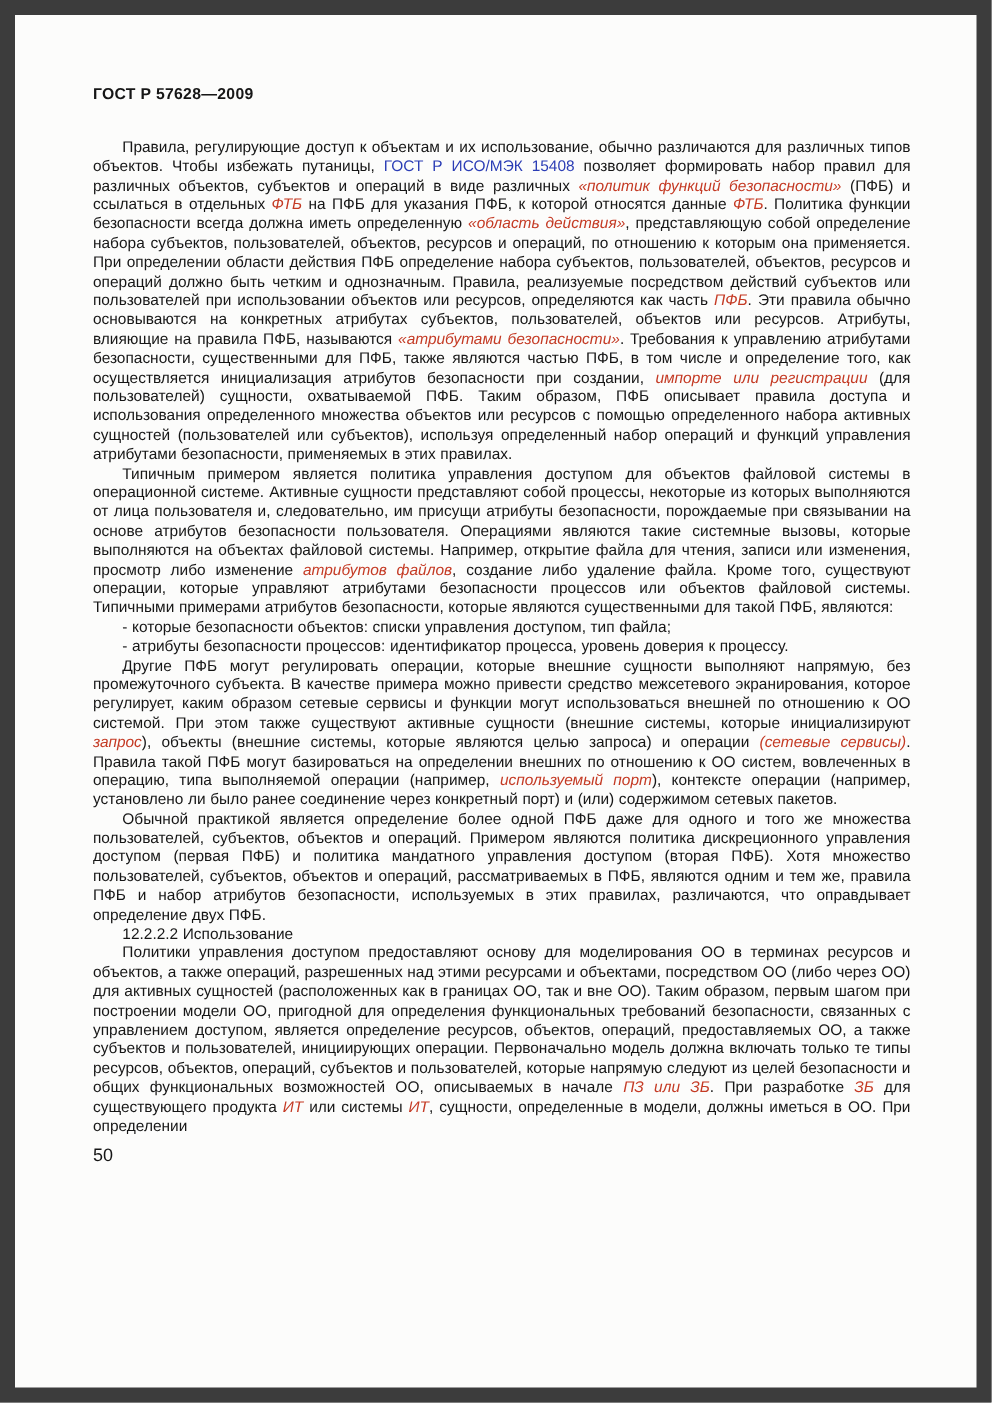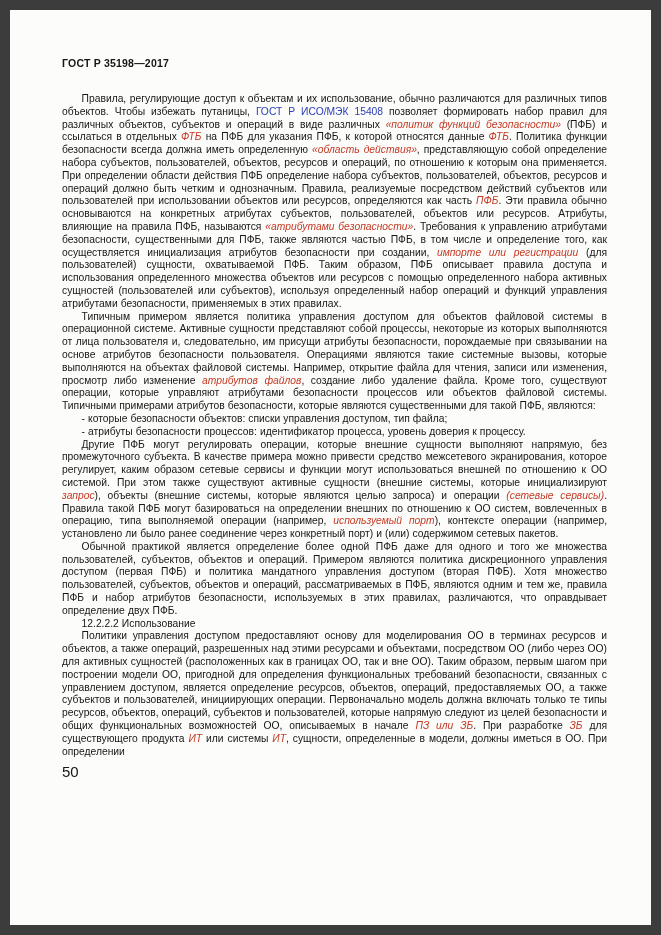--- a/index.html
+++ b/index.html
@@ -37,30 +37,30 @@
     line-height: 12.8px;
     text-align: justify;
     text-indent: 1.9em;
     word-spacing: 0.2px;
   }
   .block.heading { text-align: left; }
   .block.list-item { text-align: left; }
   .hl-red  { color: #c43a24; font-style: italic; }
   .hl-blue { color: #2b3db5; }
   .page-number {
-    font-size: 15px;
+    font-size: 12px;
     margin: 5px 0 0 0;
   }
 </style>
 </head>
 <body>
 
 <div class="screen">
   <div class="page">
-    <p class="doc-header">ГОСТ Р 35198—2017</p>
+    <p class="doc-header">ГОСТ Р 57628—2009</p>
 
     <div class="doc-body">
         <p class="block paragraph"><span>Правила, регулирующие доступ к объектам и их использование, обычно различаются для различных типов объектов. Чтобы избежать путаницы, </span><span class="hl-blue">ГОСТ Р ИСО/МЭК 15408</span><span> позволяет формировать набор правил для различных объектов, субъектов и операций в виде различных </span><span class="hl-red">«политик функций безопасности»</span><span> (ПФБ) и ссылаться в отдельных </span><span class="hl-red">ФТБ</span><span> на ПФБ для указания ПФБ, к которой относятся данные </span><span class="hl-red">ФТБ</span><span>. Политика функции безопасности всегда должна иметь определенную </span><span class="hl-red">«область действия»</span><span>, представляющую собой определение набора субъектов, пользователей, объектов, ресурсов и операций, по отношению к которым она применяется. При определении области действия ПФБ определение набора субъектов, пользователей, объектов, ресурсов и операций должно быть четким и однозначным. Правила, реализуемые посредством действий субъектов или пользователей при использовании объектов или ресурсов, определяются как часть </span><span class="hl-red">ПФБ</span><span>. Эти правила обычно основываются на конкретных атрибутах субъектов, пользователей, объектов или ресурсов. Атрибуты, влияющие на правила ПФБ, называются </span><span class="hl-red">«атрибутами безопасности»</span><span>. Требования к управлению атрибутами безопасности, существенными для ПФБ, также являются частью ПФБ, в том числе и определение того, как осуществляется инициализация атрибутов безопасности при создании, </span><span class="hl-red">импорте или регистрации</span><span> (для пользователей) сущности, охватываемой ПФБ. Таким образом, ПФБ описывает правила доступа и использования определенного множества объектов или ресурсов с помощью определенного набора активных сущностей (пользователей или субъектов), используя определенный набор операций и функций управления атрибутами безопасности, применяемых в этих правилах.</span></p>
         <p class="block paragraph"><span>Типичным примером является политика управления доступом для объектов файловой системы в операционной системе. Активные сущности представляют собой процессы, некоторые из которых выполняются от лица пользователя и, следовательно, им присущи атрибуты безопасности, порождаемые при связывании на основе атрибутов безопасности пользователя. Операциями являются такие системные вызовы, которые выполняются на объектах файловой системы. Например, открытие файла для чтения, записи или изменения, просмотр либо изменение </span><span class="hl-red">атрибутов файлов</span><span>, создание либо удаление файла. Кроме того, существуют операции, которые управляют атрибутами безопасности процессов или объектов файловой системы. Типичными примерами атрибутов безопасности, которые являются существенными для такой ПФБ, являются:</span></p>
         <p class="block list-item"><span>-  которые безопасности объектов: списки управления доступом, тип файла;</span></p>
         <p class="block list-item"><span>-  атрибуты безопасности процессов: идентификатор процесса, уровень доверия к процессу.</span></p>
         <p class="block paragraph"><span>Другие ПФБ могут регулировать операции, которые внешние сущности выполняют напрямую, без промежуточного субъекта. В качестве примера можно привести средство межсетевого экранирования, которое регулирует, каким образом сетевые сервисы и функции могут использоваться внешней по отношению к ОО системой. При этом также существуют активные сущности (внешние системы, которые инициализируют </span><span class="hl-red">запрос</span><span>), объекты (внешние системы, которые являются целью запроса) и операции </span><span class="hl-red">(сетевые сервисы)</span><span>. Правила такой ПФБ могут базироваться на определении внешних по отношению к ОО систем, вовлеченных в операцию, типа выполняемой операции (например, </span><span class="hl-red">используемый порт</span><span>), контексте операции (например, установлено ли было ранее соединение через конкретный порт) и (или) содержимом сетевых пакетов.</span></p>
         <p class="block paragraph"><span>Обычной практикой является определение более одной ПФБ даже для одного и того же множества пользователей, субъектов, объектов и операций. Примером являются политика дискреционного управления доступом (первая ПФБ) и политика мандатного управления доступом (вторая ПФБ). Хотя множество пользователей, субъектов, объектов и операций, рассматриваемых в ПФБ, являются одним и тем же, правила ПФБ и набор атрибутов безопасности, используемых в этих правилах, различаются, что оправдывает определение двух ПФБ.</span></p>
         <p class="block heading"><span>12.2.2.2 Использование</span></p>
         <p class="block paragraph"><span>Политики управления доступом предоставляют основу для моделирования ОО в терминах ресурсов и объектов, а также операций, разрешенных над этими ресурсами и объектами, посредством ОО (либо через ОО) для активных сущностей (расположенных как в границах ОО, так и вне ОО). Таким образом, первым шагом при построении модели ОО, пригодной для определения функциональных требований безопасности, связанных с управлением доступом, является определение ресурсов, объектов, операций, предоставляемых ОО, а также субъектов и пользователей, инициирующих операции. Первоначально модель должна включать только те типы ресурсов, объектов, операций, субъектов и пользователей, которые напрямую следуют из целей безопасности и общих функциональных возможностей ОО, описываемых в начале </span><span class="hl-red">ПЗ или ЗБ</span><span>. При разработке </span><span class="hl-red">ЗБ</span><span> для существующего продукта </span><span class="hl-red">ИТ</span><span> или системы </span><span class="hl-red">ИТ</span><span>, сущности, определенные в модели, должны иметься в ОО. При определении</span></p>

